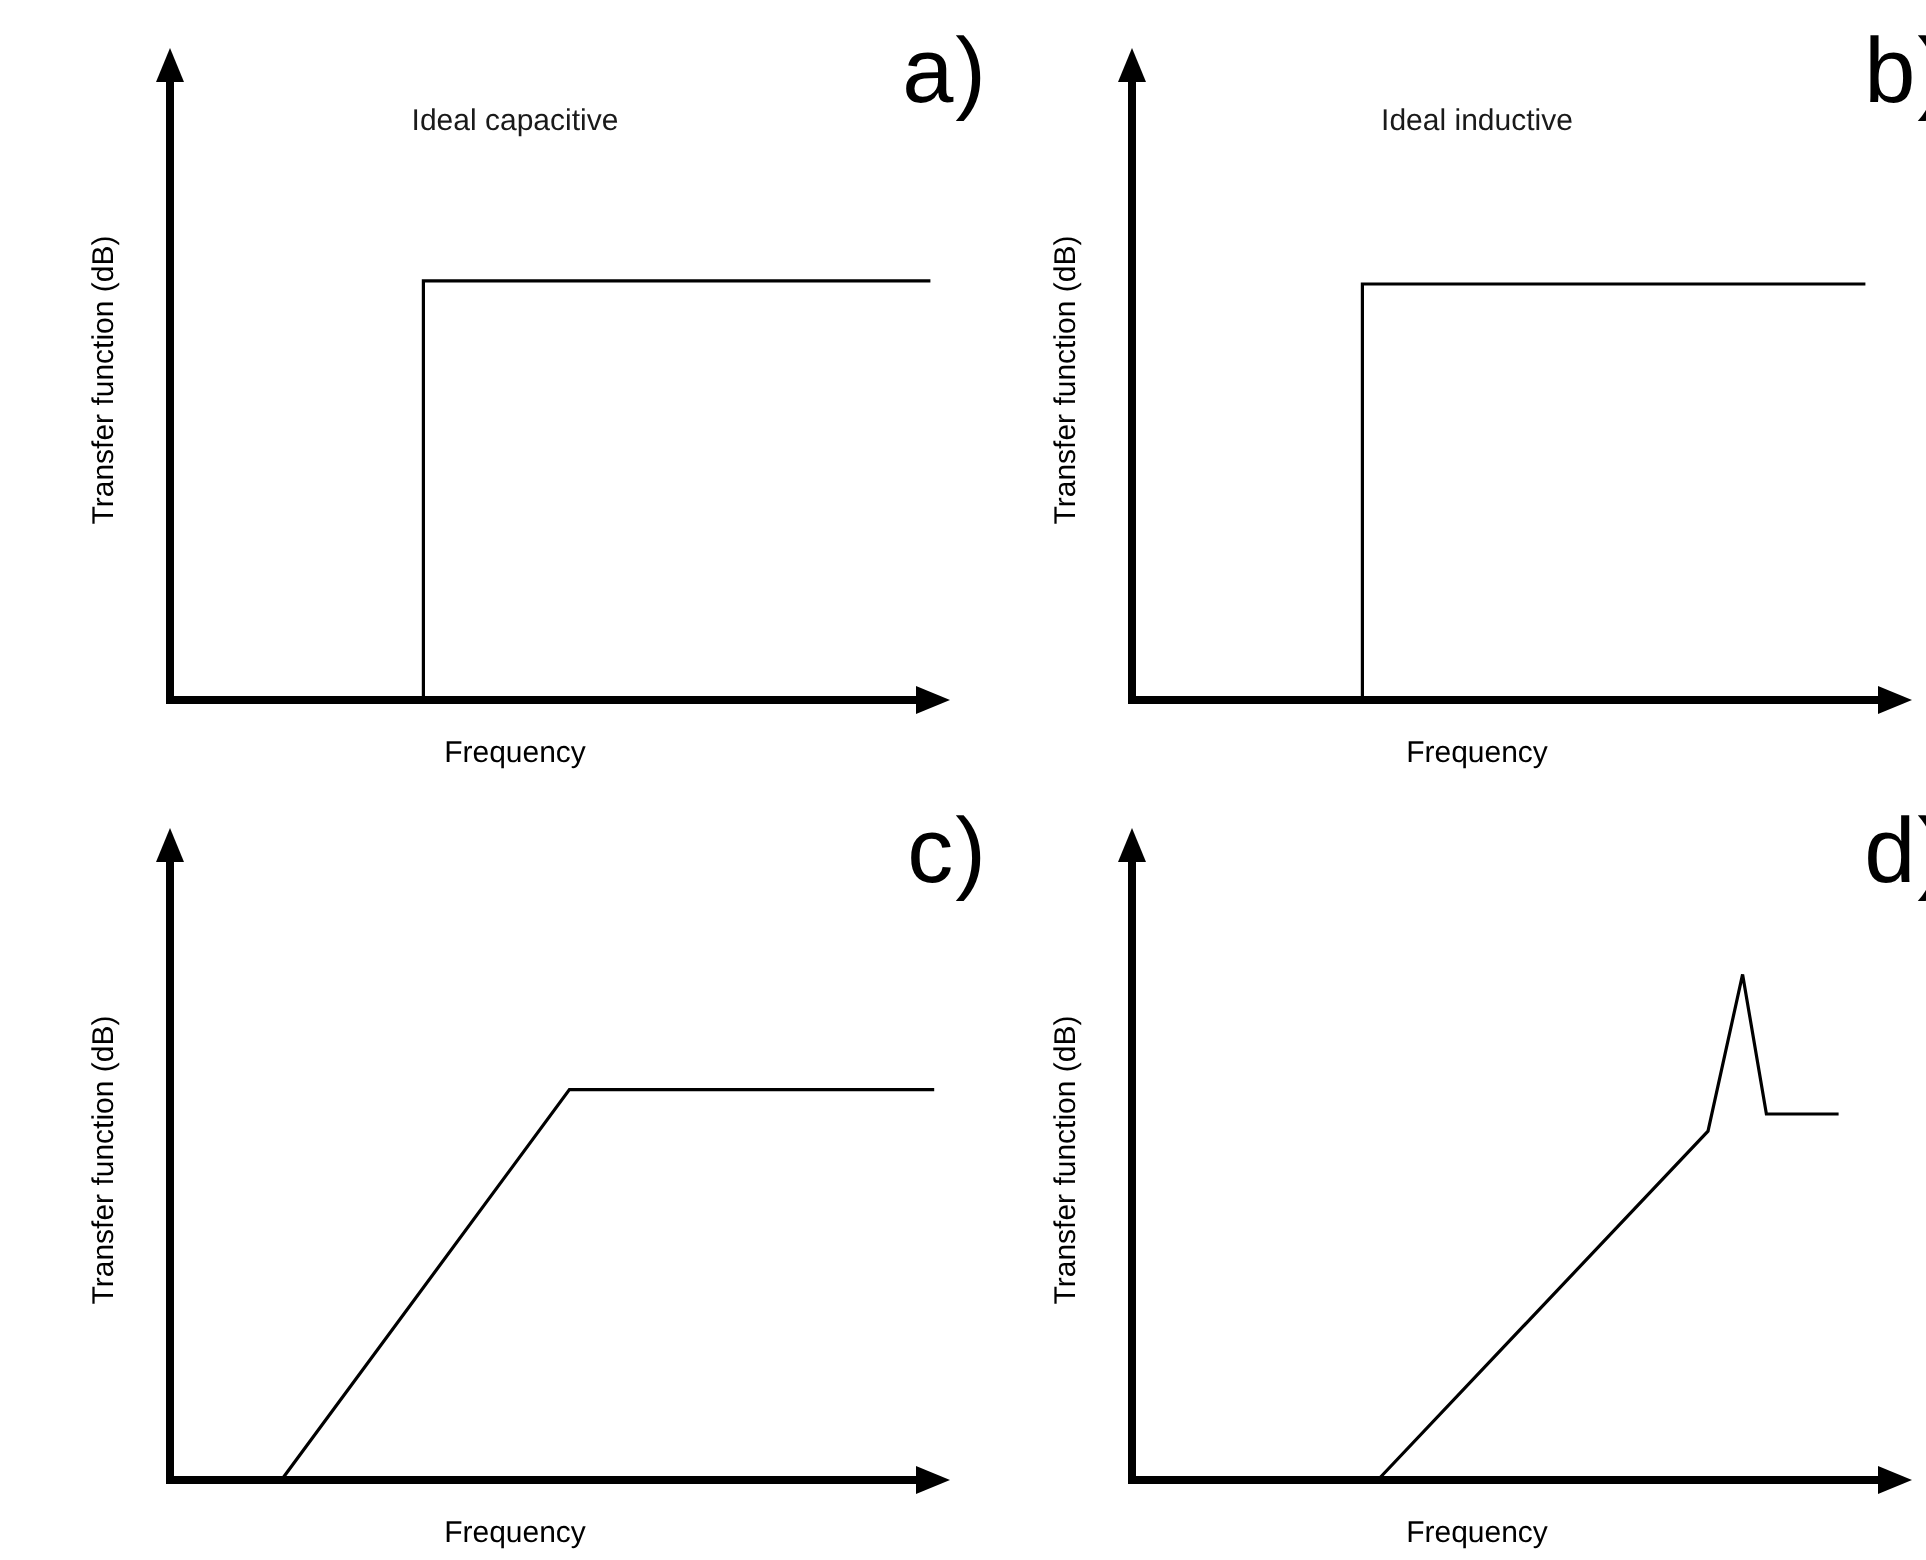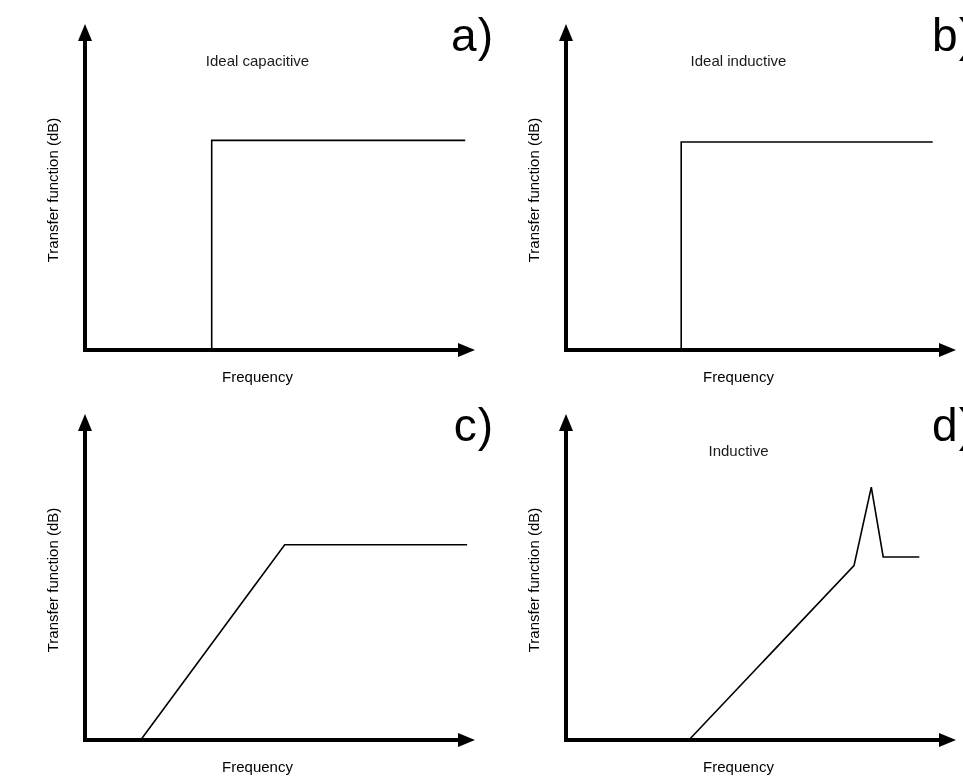--- a/index.html
+++ b/index.html
@@ -114,19 +114,18 @@
   </div>
 
   <div class="panel">
     <svg class="plot" viewBox="0 0 481 390">
         <line x1="46" y1="350" x2="424" y2="350" stroke="#000000" stroke-width="4"></line>
         <polygon points="438,350 421,343 421,357" fill="#000000"></polygon>
         <line x1="48" y1="352" x2="48" y2="38" stroke="#000000" stroke-width="4"></line>
         <polygon points="48,24 41,41 55,41" fill="#000000"></polygon>
         <polyline points="170.9,350.0 336.0,175.6 353.3,97.2 365.2,167.0 401.3,167.0" fill="none" stroke="#000000" stroke-width="1.6"></polyline>
       </svg>
-    <div class="panel-title">Inductive</div>
     <div class="panel-letter">d)</div>
     <div class="ylabel">Transfer function (dB)</div>
     <div class="xlabel">Frequency</div>
   </div>
 
 </div>
 
 </body></html>

